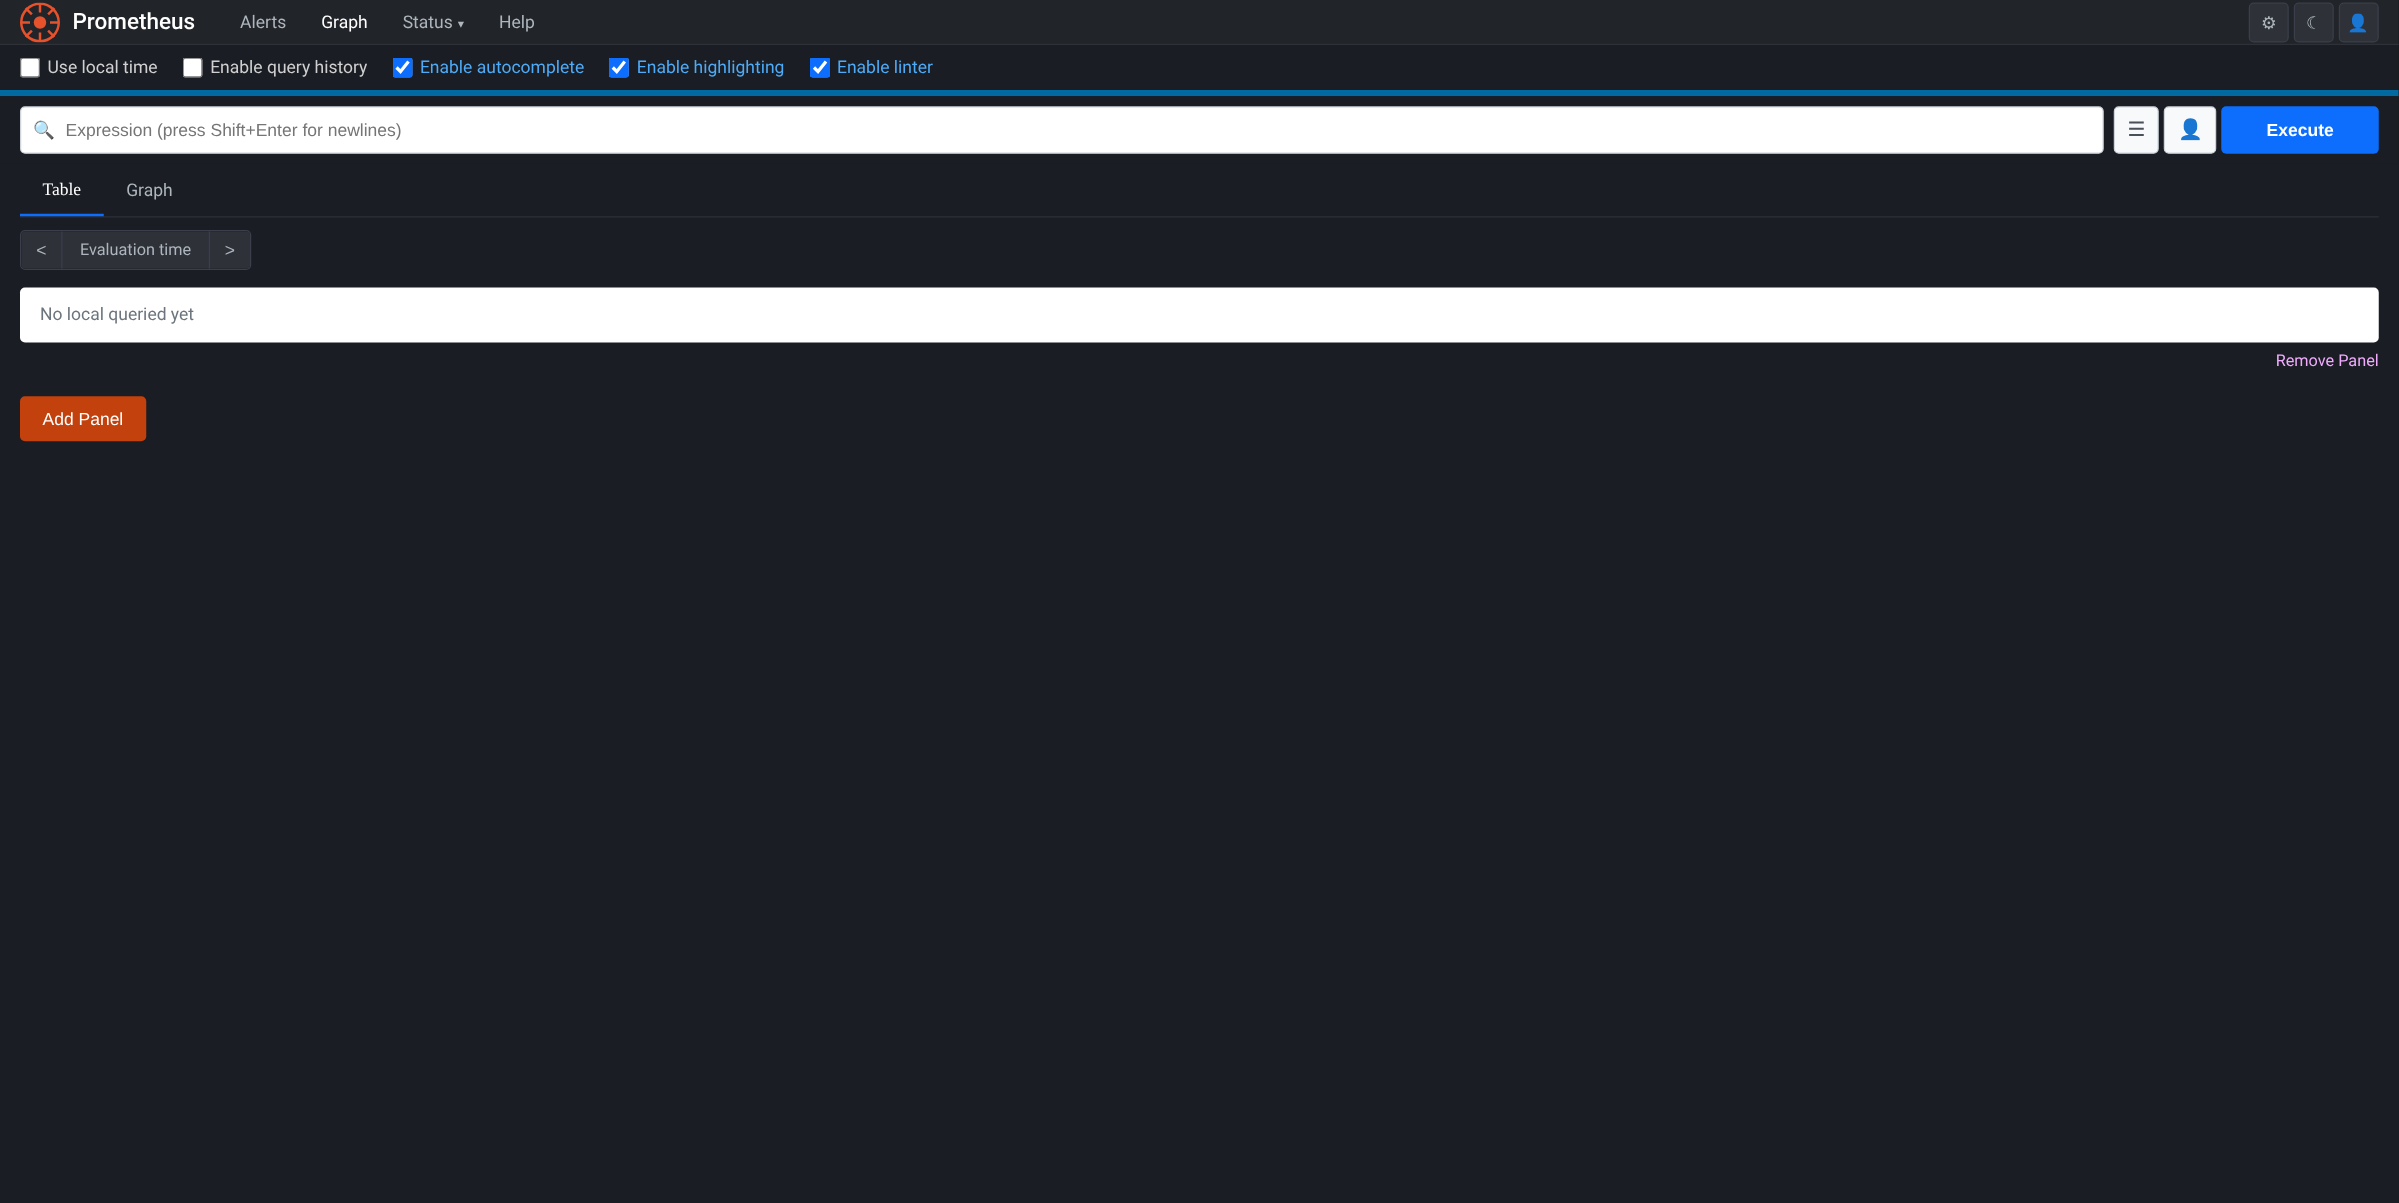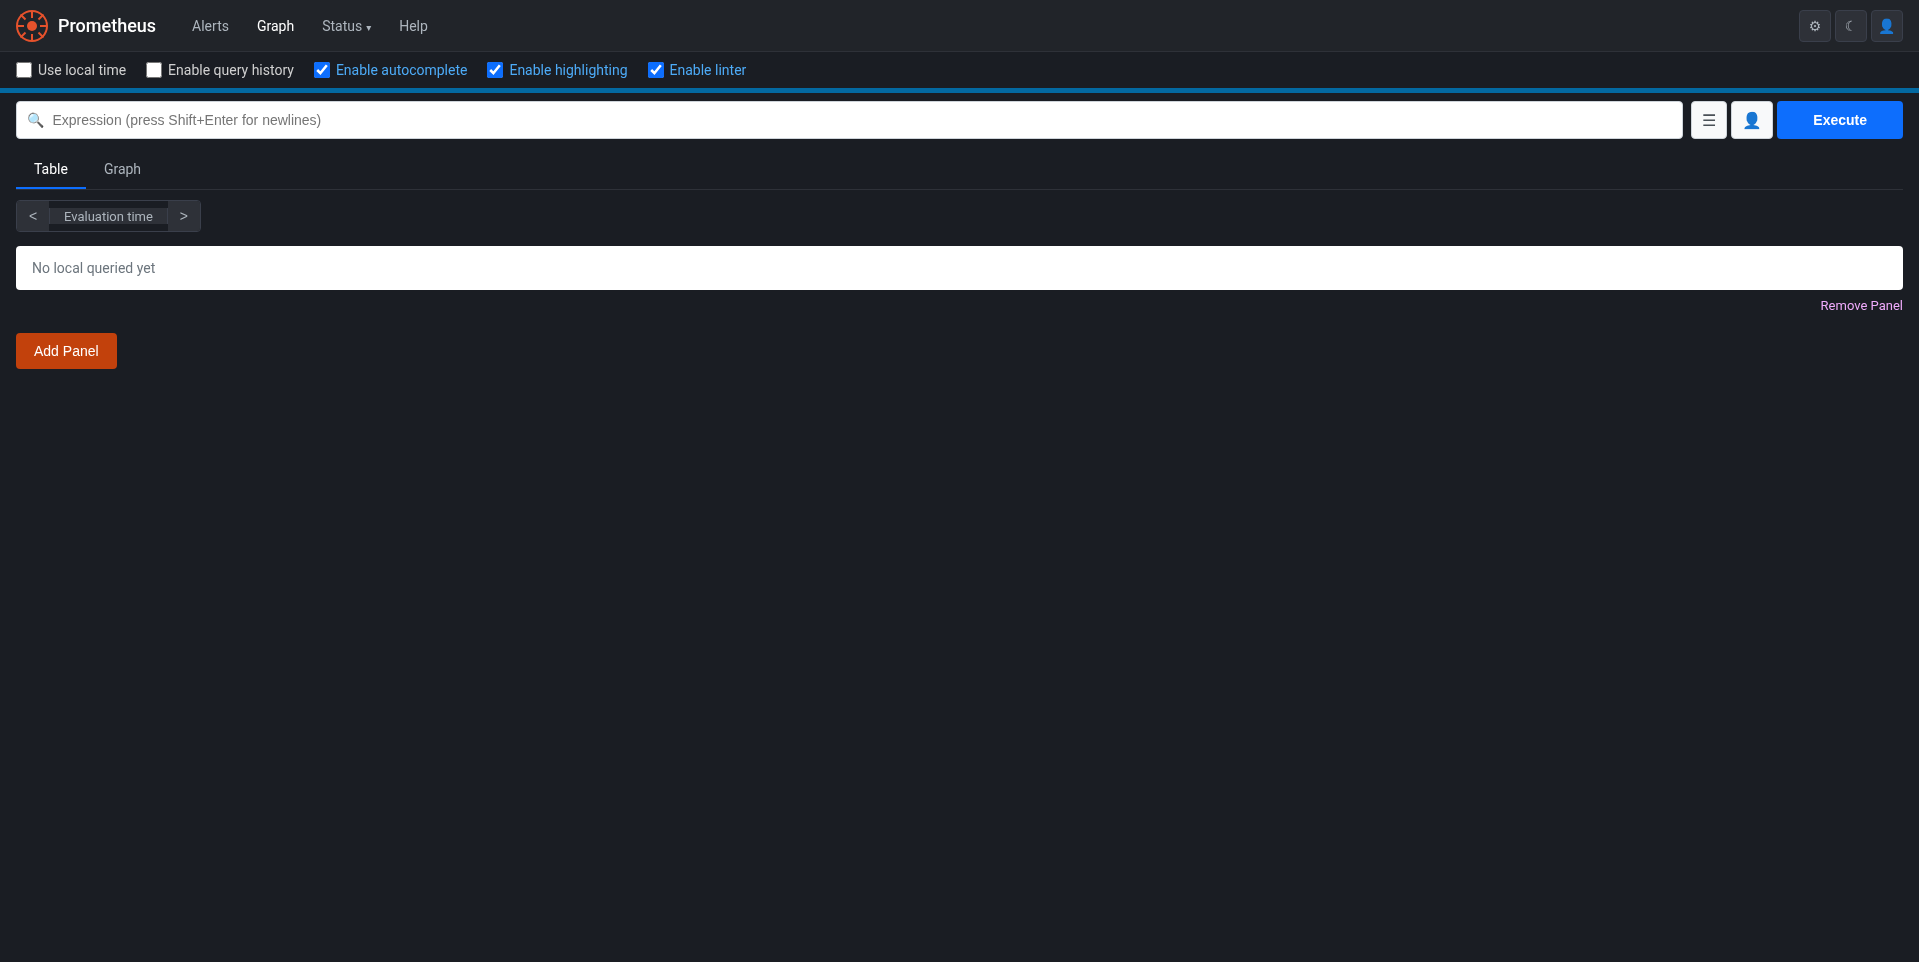--- a/index.html
+++ b/index.html
@@ -10,21 +10,21 @@
       font-size: 14px;
       min-height: 962px;
     }
 
     
     .navbar {
       background-color: #212429;
       display: flex;
       align-items: center;
       padding: 0 16px;
-      height: 52px;
+      height: 36px;
       border-bottom: 1px solid #2e3138;
     }
     .navbar-brand {
       display: flex;
       align-items: center;
       gap: 10px;
       margin-right: 24px;
       color: #fff;
       font-size: 18px;
       font-weight: 500;
@@ -182,20 +182,21 @@
     .tab {
       padding: 10px 18px;
       cursor: pointer;
       color: #adb5bd;
       font-size: 14px;
       border-bottom: 2px solid transparent;
     }
     .tab.active {
       color: #fff;
       border-bottom: 2px solid #0d6efd;
+      font-family: Liberation Serif, serif;
     }
 
     
     .eval-time-row {
       display: flex;
       align-items: center;
       padding: 10px 0;
     }
     .eval-time-group {
       display: flex;
@@ -213,21 +214,21 @@
       cursor: pointer;
       display: flex;
       align-items: center;
       justify-content: center;
       font-size: 14px;
     }
     .eval-time-label {
       background: #2e3138;
       color: #adb5bd;
       padding: 0 14px;
-      height: 16px;
+      height: 30px;
       display: flex;
       align-items: center;
       font-size: 13px;
       border-left: 1px solid #3a3f4b;
       border-right: 1px solid #3a3f4b;
     }
 
     
     .no-data-box {
       background: #fff;

